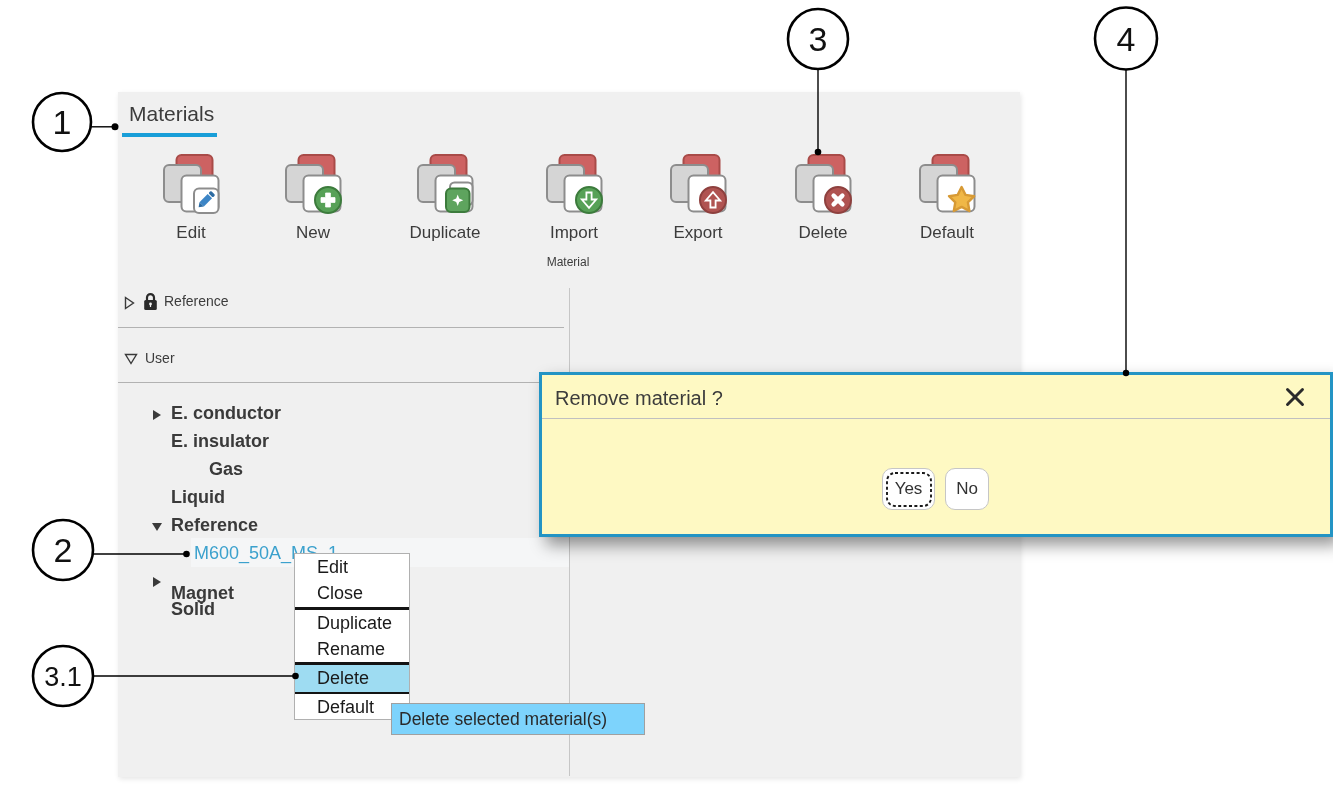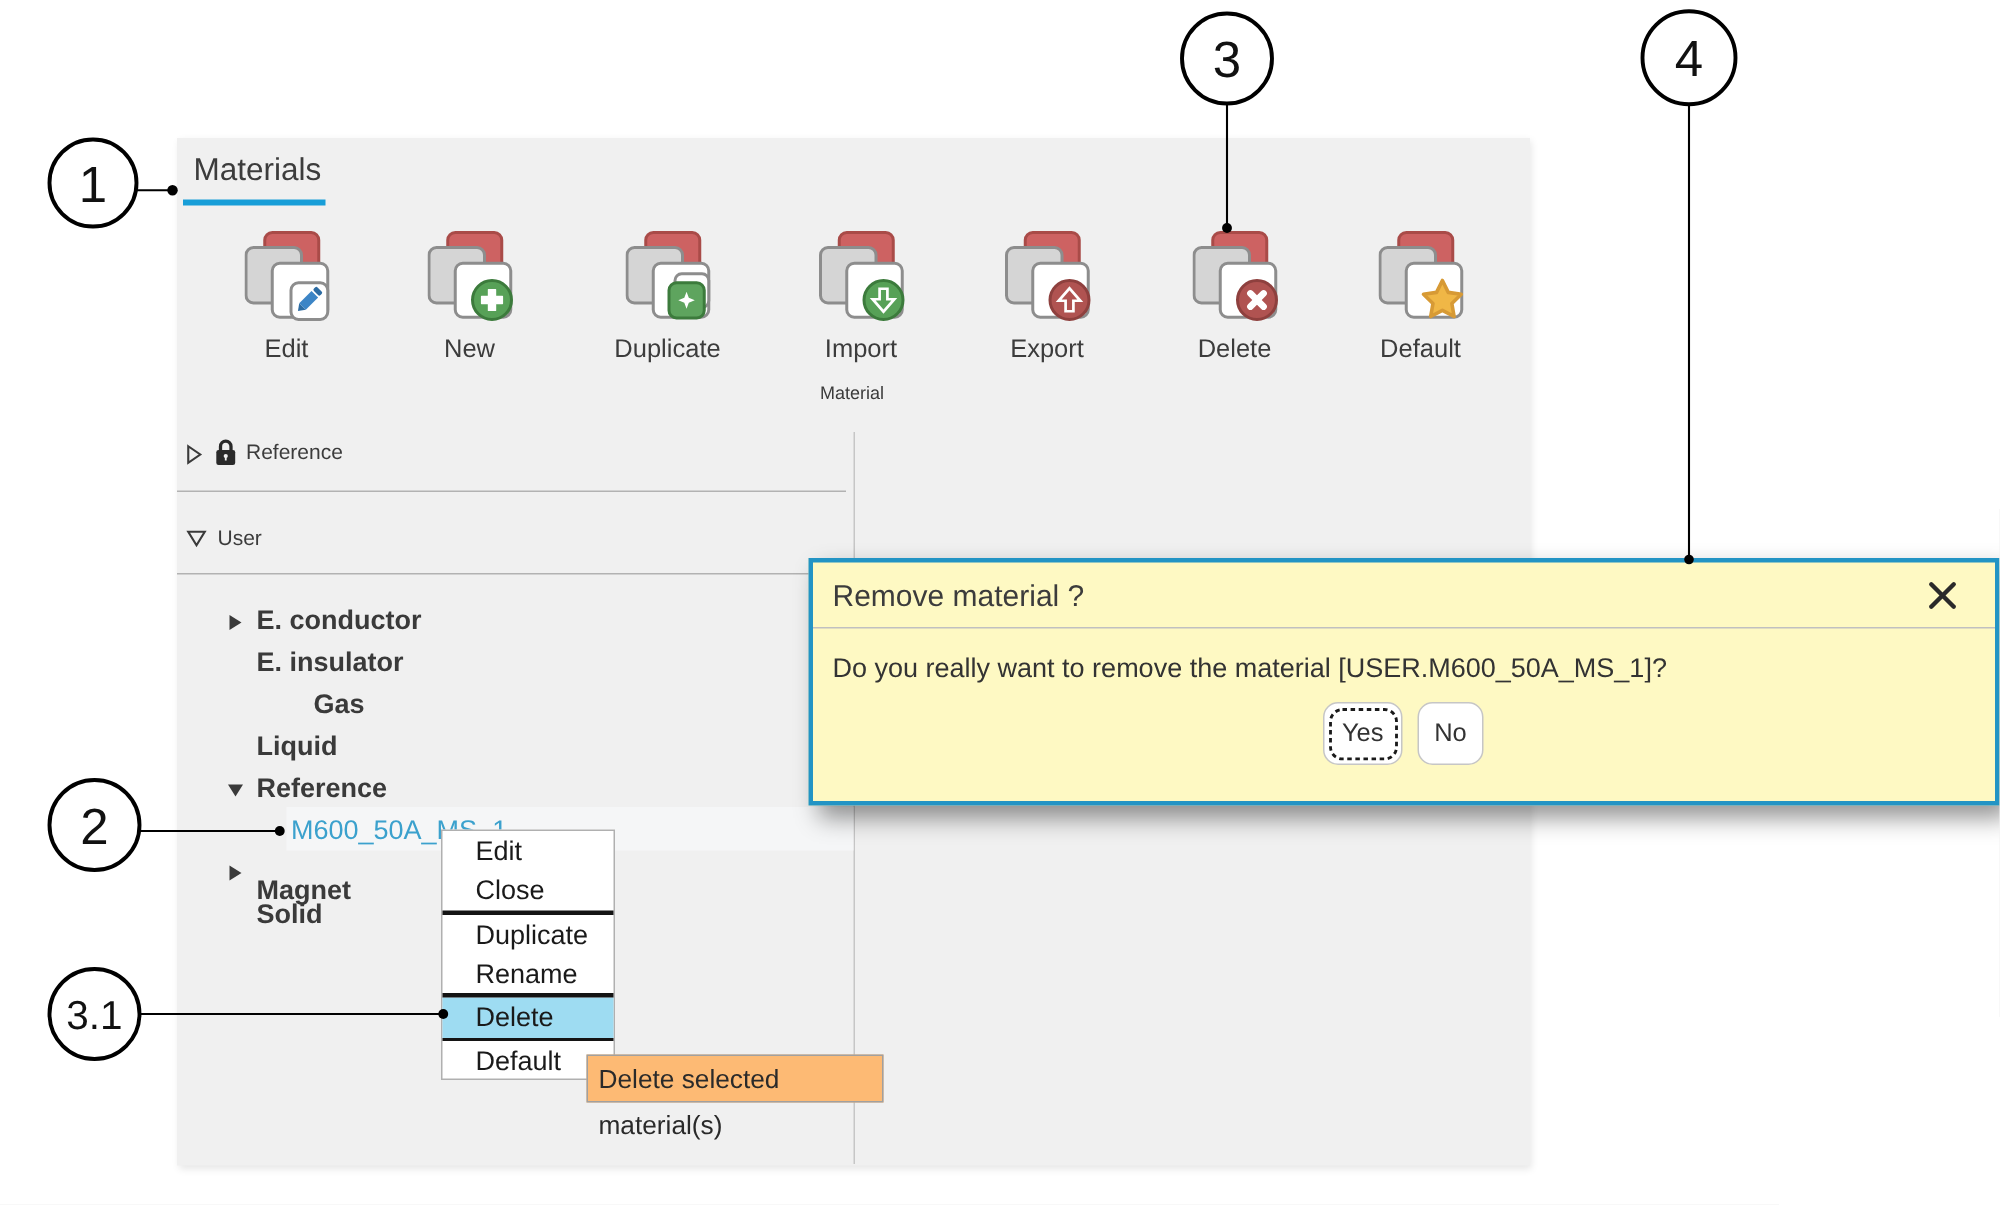--- a/index.html
+++ b/index.html
@@ -15,21 +15,21 @@
   .rowtext{position:absolute;font-size:14px;color:#3c3c3c;line-height:28px;height:28px;}
   .treerow{position:absolute;font-size:18px;font-weight:bold;color:#3a3a3a;line-height:28px;height:28px;}
   .m600row{position:absolute;left:191px;top:538px;width:378px;height:29px;background:#f5f6f7;}
   .m600{position:absolute;left:194px;top:539px;font-size:18px;color:#3ba1cd;line-height:28px;}
   
   .menu{position:absolute;left:294px;top:553px;width:116px;height:167px;background:#ffffff;border:1px solid #b0b0b0;box-sizing:border-box;}
   .mi{position:absolute;left:22px;font-size:18px;color:#1a1a1a;line-height:26.4px;height:26.4px;}
   .msep{position:absolute;left:0px;width:114px;height:2.8px;background:#141414;}
   .mihl{position:absolute;left:0px;top:111.2px;width:114px;height:26.4px;background:#9edcf2;}
   
-  .tooltip{position:absolute;left:391px;top:703px;width:198px;height:32px;background:#fdba74;border:1px solid #a0a0a0;box-sizing:border-box;font-size:17.5px;color:#2a2a2a;line-height:31px;padding-left:7px;}
+  .tooltip{position:absolute;left:391px;top:703px;width:254px;height:32px;background:#7dd3fc;border:1px solid #a0a0a0;box-sizing:border-box;font-size:17.5px;color:#2a2a2a;line-height:31px;padding-left:7px;}
   
   .dialog{position:absolute;left:493px;top:372px;width:794px;height:165px;background:#fef9c3;border:3px solid #2394c4;box-sizing:border-box;box-shadow:7px 8px 15px rgba(0,0,0,0.42);margin-left:46px;}
   .dlgtitle{position:absolute;left:13px;top:12px;font-size:20px;color:#3c3c3c;}
   .dlgsep{position:absolute;left:0;top:42.5px;width:788px;height:1px;background:#c0c0c0;}
   .dlgmsg{position:absolute;left:13px;top:60px;font-size:18px;color:#333333;}
   .btn{position:absolute;height:42px;background:#ffffff;border:1px solid #c6c6c6;border-radius:10px;box-sizing:border-box;font-size:17px;color:#333333;text-align:center;}
   
 </style>
 </head>
 <body>
@@ -158,21 +158,20 @@
 
 <div class="dialog">
   <div class="dlgtitle">Remove material ?</div>
   <svg class="abs" style="left:743px;top:12px;" width="20" height="20" viewBox="0 0 20 20">
       <g stroke="#2a2a2a" stroke-width="2.9" stroke-linecap="round">
         <line x1="2.5" y1="2.5" x2="17.5" y2="17.5"></line>
         <line x1="17.5" y1="2.5" x2="2.5" y2="17.5"></line>
       </g>
     </svg>
   <div class="dlgsep"></div>
-  <div class="dlgmsg">Do you really want to remove the material [USER.M600_50A_MS_1]?</div>
   <div class="btn" style="left:340px;top:93px;width:53px;line-height:40px;">Yes</div>
   <div class="btn" style="left:403px;top:93px;width:44px;line-height:40px;">No</div>
   <svg class="abs" style="left:344px;top:96.5px;" width="46" height="35" viewBox="0 0 46 35">
     <rect x="1" y="1" width="44" height="33" rx="8" fill="none" stroke="#1a1a1a" stroke-width="1.9" stroke-dasharray="3 2.4"></rect>
   </svg>
 </div>
 
 <svg class="abs" style="left:0;top:0;" width="1333" height="803" viewBox="0 0 1333 803">
   <g stroke="#000" fill="none" stroke-width="1.4">
     <line x1="90" y1="126.8" x2="113" y2="126.8"></line>

